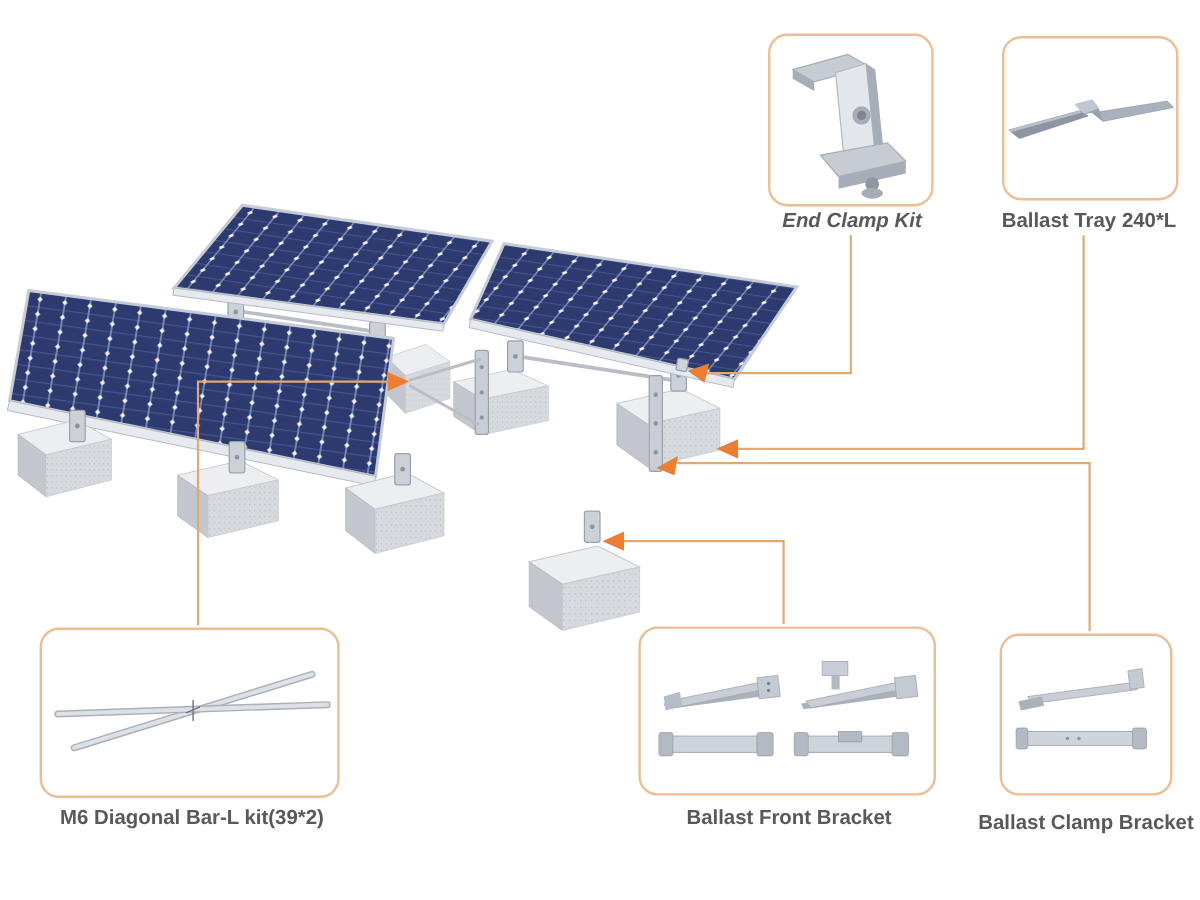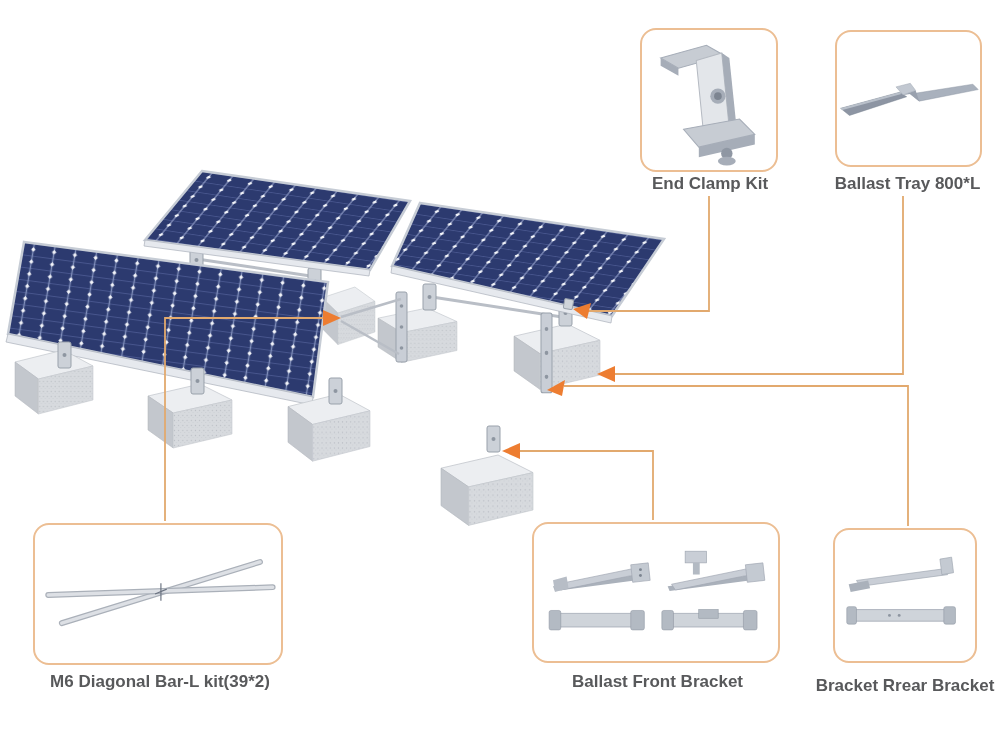--- a/index.html
+++ b/index.html
@@ -121,32 +121,32 @@
       <polygon points="40,24 60,18 66,78 46,84" fill="#e3e6ea" stroke="#b5bac2" stroke-width="0.8"></polygon>
       <polygon points="60,18 66,22 72,80 66,78" fill="#a6adb8"></polygon>
       <circle cx="57" cy="52" r="6" fill="#a6adb8"></circle>
         <circle cx="57" cy="52" r="3" fill="#7d8591"></circle>
       <polygon points="30,78 74,70 86,82 42,92" fill="#c7ccd3" stroke="#a6adb8" stroke-width="0.8"></polygon>
       <polygon points="42,92 86,82 86,90 42,100" fill="#a6adb8"></polygon>
       <circle cx="64" cy="97" r="4.5" fill="#8f97a3"></circle>
       <ellipse cx="64" cy="103" rx="7" ry="3.5" fill="#a6adb8"></ellipse>
     </svg>
   </div>
-  <div class="callout-label" style="left:615px;top:174px;width:190px;">End Clamp Kit</div>
+  <div class="callout-label" style="left:615px;top:174px;width:190px;font-style:italic;">End Clamp Kit</div>
 
   <div class="callout-box" style="left:835px;top:30px;width:147px;height:137px;">
     <svg viewBox="0 0 160 70">
       <polygon points="4,46 70,28 78,33 14,54" fill="#8d95a3" stroke="#76808f" stroke-width="0.5"></polygon>
       <polygon points="4,46 70,28 72,30 6,48" fill="#b9c0ca"></polygon>
       <polygon points="82,30 152,19 158,25 92,38" fill="#a9b1bd" stroke="#8b95a2" stroke-width="0.5"></polygon>
       <polygon points="66,22 82,18 88,26 74,31" fill="#c2c8d1" stroke="#9aa2ae" stroke-width="0.5"></polygon>
       <polygon points="74,31 88,26 92,38 82,30" fill="#99a1ae"></polygon>
     </svg>
   </div>
-  <div class="callout-label" style="left:815px;top:174px;width:185px;">Ballast Tray 800*L</div>
+  <div class="callout-label" style="left:815px;top:174px;width:185px;">Ballast Tray 240*L</div>
 
   <div class="callout-box" style="left:33px;top:523px;width:250px;height:142px;">
     <svg viewBox="0 0 250 142">
       <line x1="26" y1="101" x2="230" y2="38" stroke="#aab0b9" stroke-width="6" stroke-linecap="round"></line>
       <line x1="26" y1="101" x2="230" y2="38" stroke="#dde0e5" stroke-width="3.5" stroke-linecap="round"></line>
       <line x1="12" y1="72" x2="243" y2="64" stroke="#aab0b9" stroke-width="6" stroke-linecap="round"></line>
       <line x1="12" y1="72" x2="243" y2="64" stroke="#dde0e5" stroke-width="3.5" stroke-linecap="round"></line>
       <line x1="128" y1="60" x2="128" y2="78" stroke="#6a7280" stroke-width="1.2"></line>
       <line x1="122" y1="71" x2="134" y2="66" stroke="#6a7280" stroke-width="1.2"></line>
     </svg>
@@ -186,15 +186,15 @@
       <polygon points="22,52 112,40 116,46 26,58" fill="#c9ced6" stroke="#a0a7b2" stroke-width="0.7"></polygon>
       <polygon points="14,56 34,52 36,60 16,64" fill="#aab1bb"></polygon>
       <polygon points="108,30 120,28 122,44 110,46" fill="#c4cad2" stroke="#a0a7b2" stroke-width="0.7"></polygon>
       <rect x="16" y="82" width="104" height="12" rx="2" fill="#cfd4da" stroke="#a0a7b2" stroke-width="0.8"></rect>
       <rect x="12" y="79" width="10" height="18" rx="2" fill="#b3bac3" stroke="#9098a3" stroke-width="0.6"></rect>
       <rect x="112" y="79" width="12" height="18" rx="2" fill="#b3bac3" stroke="#9098a3" stroke-width="0.6"></rect>
       <circle cx="56" cy="88" r="1.5" fill="#8e96a1"></circle>
         <circle cx="66" cy="88" r="1.5" fill="#8e96a1"></circle>
     </svg>
   </div>
-  <div class="callout-label" style="left:815px;top:676px;width:180px;">Bracket Rrear Bracket</div>
+  <div class="callout-label" style="left:815px;top:676px;width:180px;">Ballast Clamp Bracket</div>
 
 </div>
 
 </body></html>

